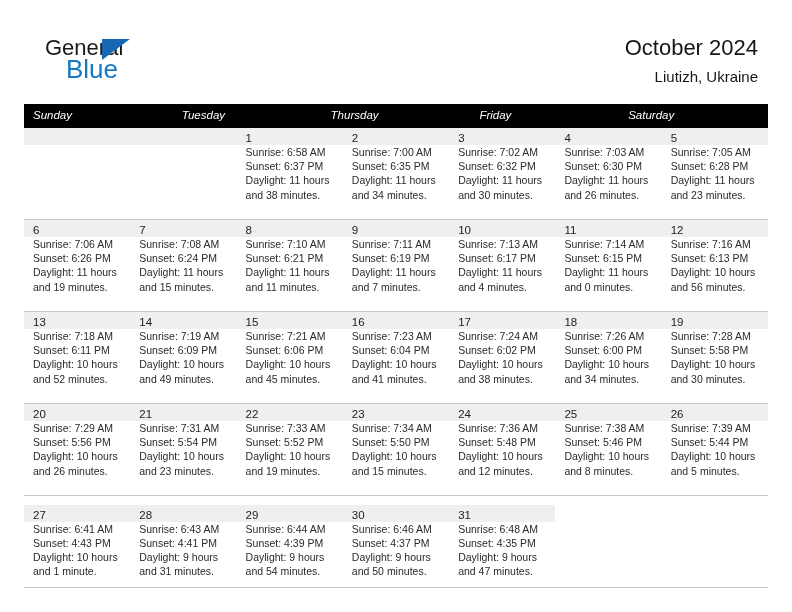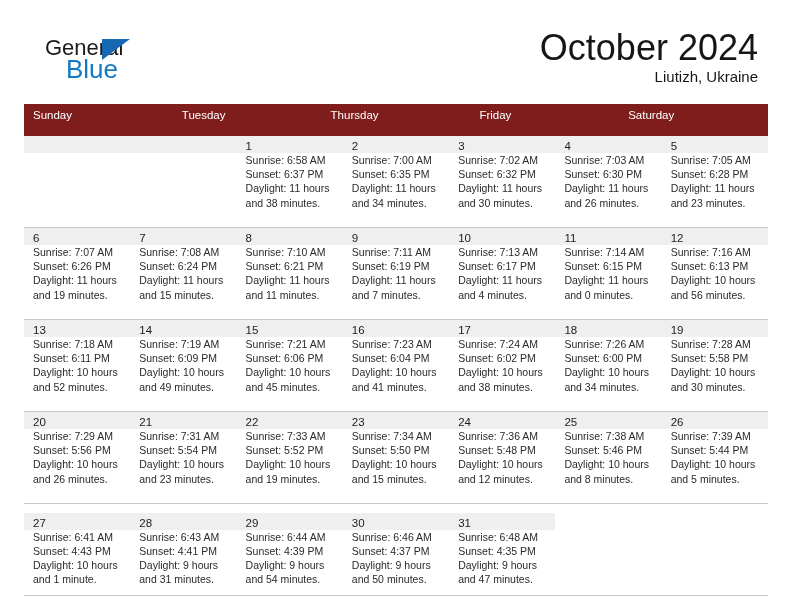--- a/index.html
+++ b/index.html
@@ -64,21 +64,21 @@
     line-height: 24px;
   }
 
   .title-block {
     position: absolute;
     right: 34px;
     top: 32px;
     text-align: right;
   }
   .cal-title {
-    font-size: 36px;
+    font-size: 22px;
     color: #161616;
     line-height: 32px;
     white-space: nowrap;
   }
   .cal-subtitle {
     font-size: 15px;
     color: #161616;
     line-height: 20px;
     margin-top: 3px;
     white-space: nowrap;
@@ -86,22 +86,23 @@
 
   
   .calendar {
     position: absolute;
     left: 24px;
     top: 104px;
     width: 744px;
   }
   .weekdays {
     display: flex;
-    background: #7f1d1d;
-    height: 32px;
+    background: #000000;
+    height: 24px;
+    font-style: italic;
   }
   .weekday {
     flex: 1 1 0;
     color: #ffffff;
     font-size: 11.5px;
     line-height: 22px;
     padding-left: 9px;
     box-sizing: border-box;
     overflow: hidden;
     white-space: nowrap;
@@ -224,21 +225,21 @@
               <div class="cell-line">Sunset: 6:28 PM</div>
               <div class="cell-line">Daylight: 11 hours</div>
               <div class="cell-line">and 23 minutes.</div>
             </div>
           </div>
         </div>
         <div class="week">
           <div class="cell">
             <div class="daynum-bar"><span class="daynum">6</span></div>
             <div class="cell-body">
-              <div class="cell-line">Sunrise: 7:07 AM</div>
+              <div class="cell-line">Sunrise: 7:06 AM</div>
               <div class="cell-line">Sunset: 6:26 PM</div>
               <div class="cell-line">Daylight: 11 hours</div>
               <div class="cell-line">and 19 minutes.</div>
             </div>
           </div>
           <div class="cell">
             <div class="daynum-bar"><span class="daynum">7</span></div>
             <div class="cell-body">
               <div class="cell-line">Sunrise: 7:08 AM</div>
               <div class="cell-line">Sunset: 6:24 PM</div>

